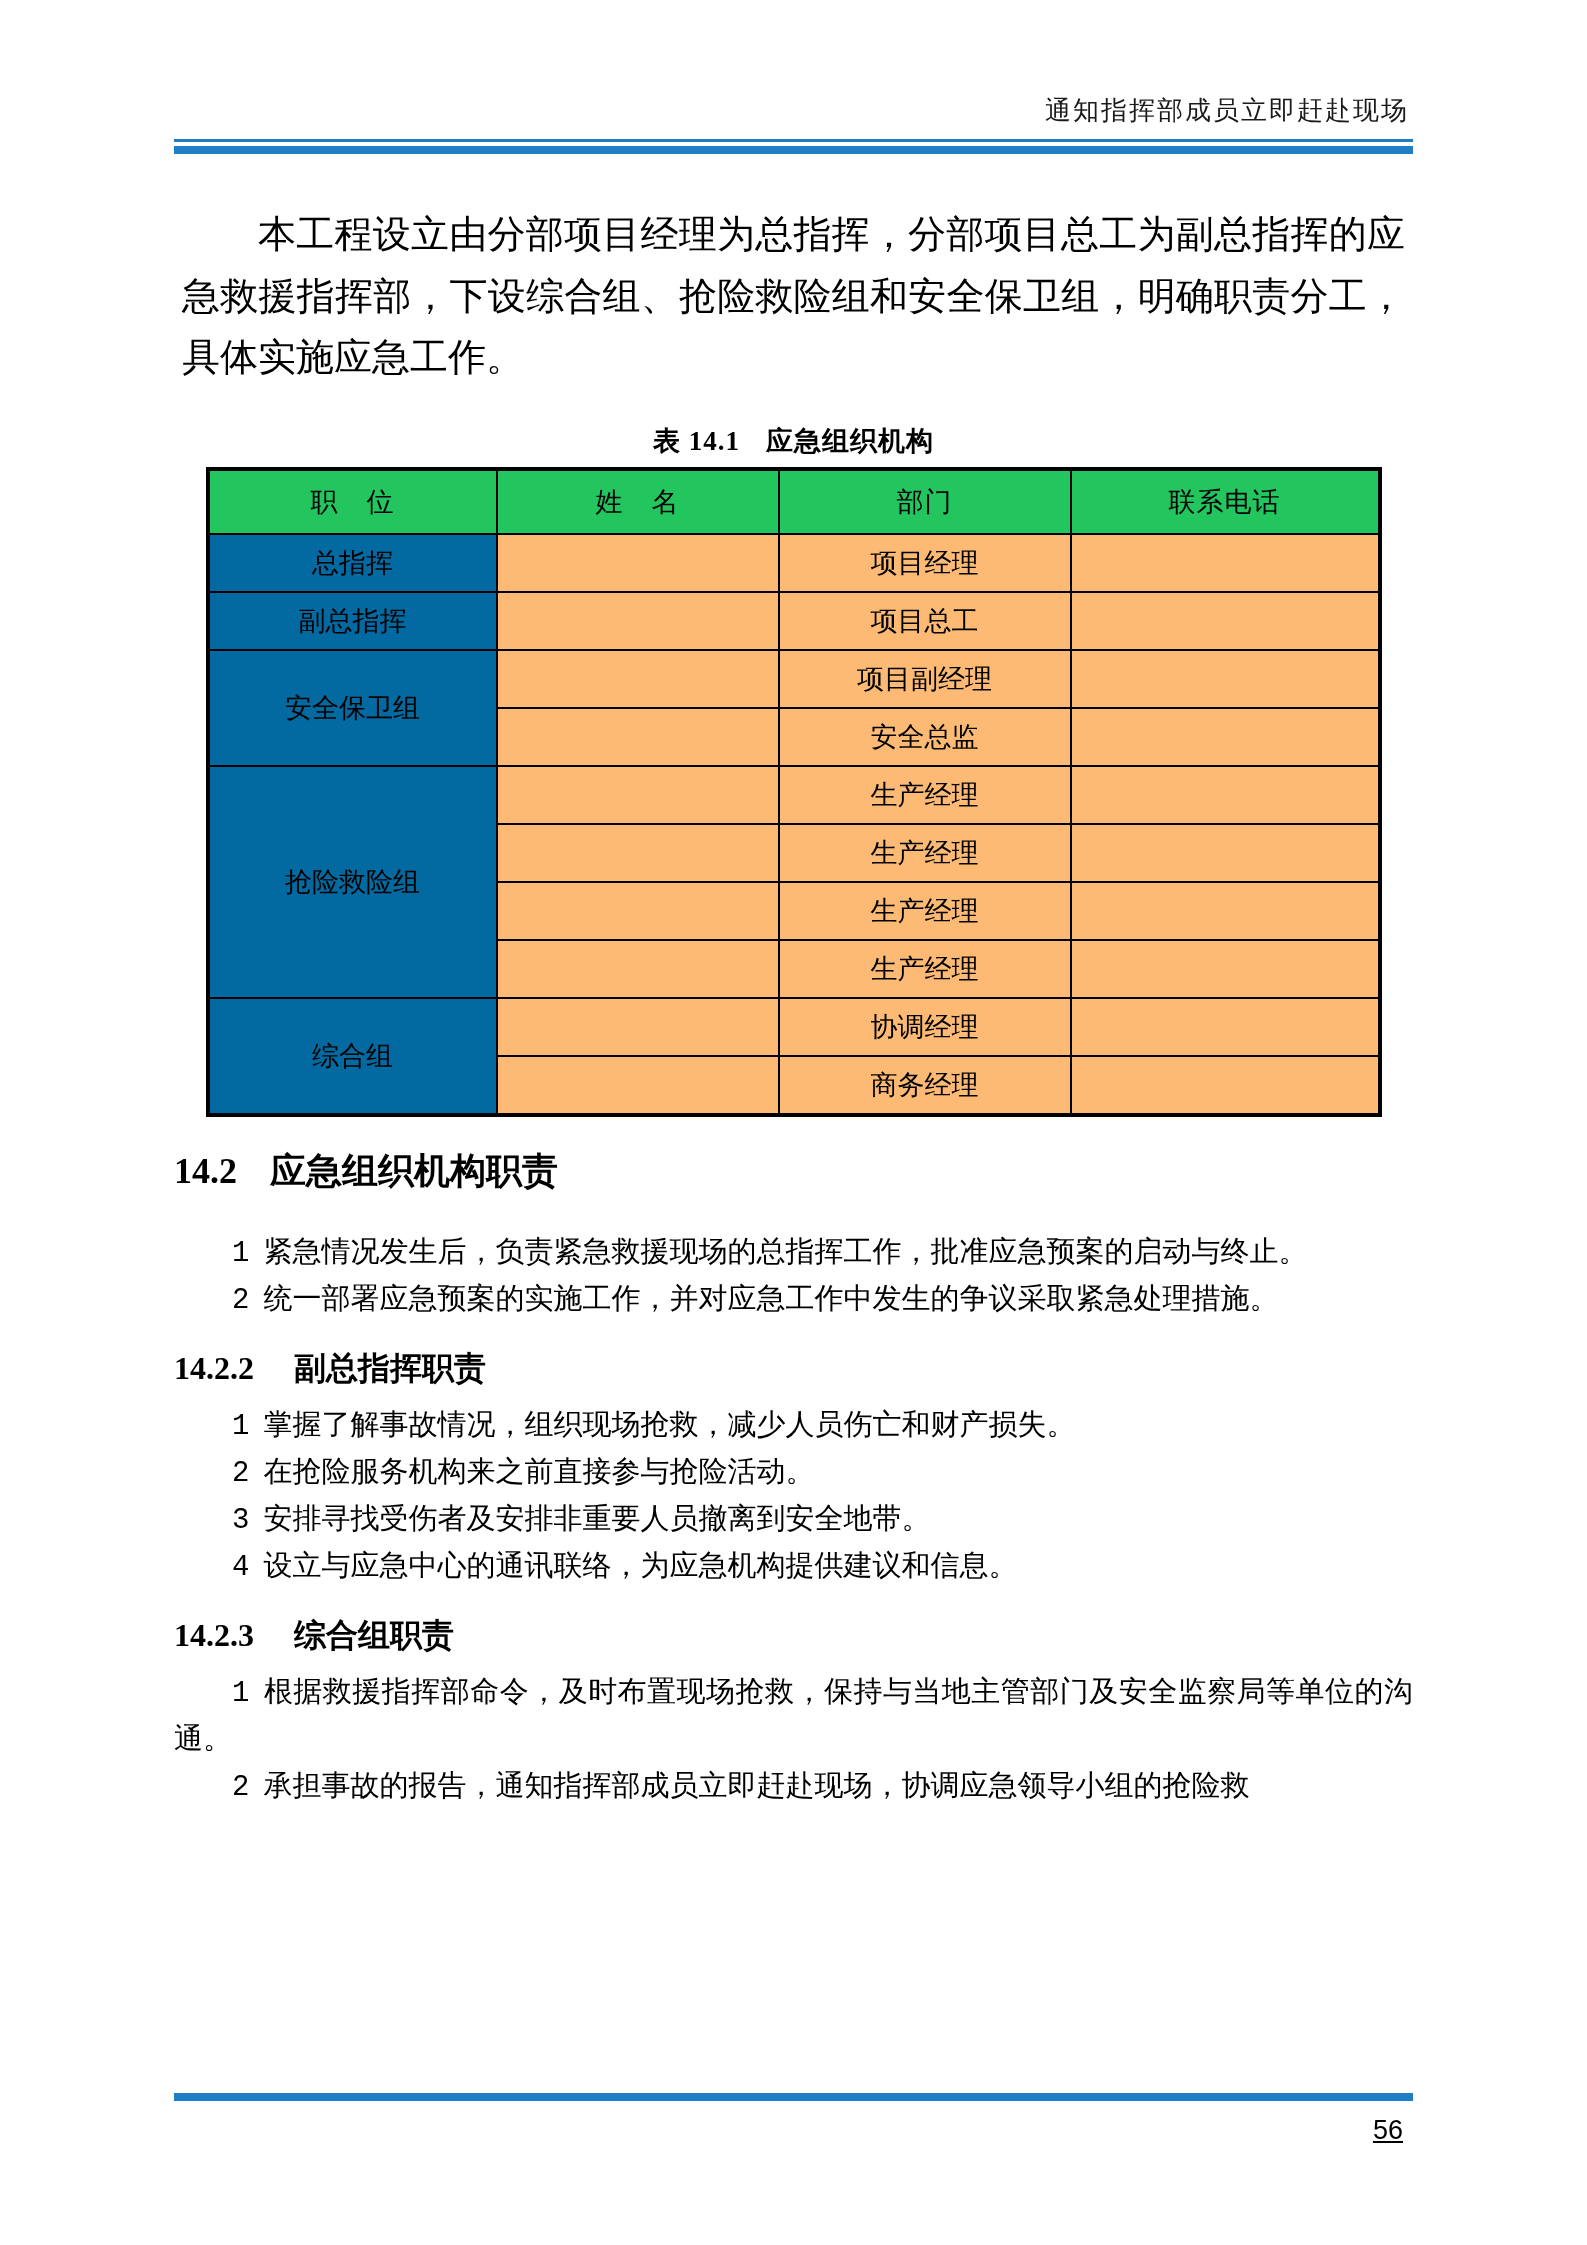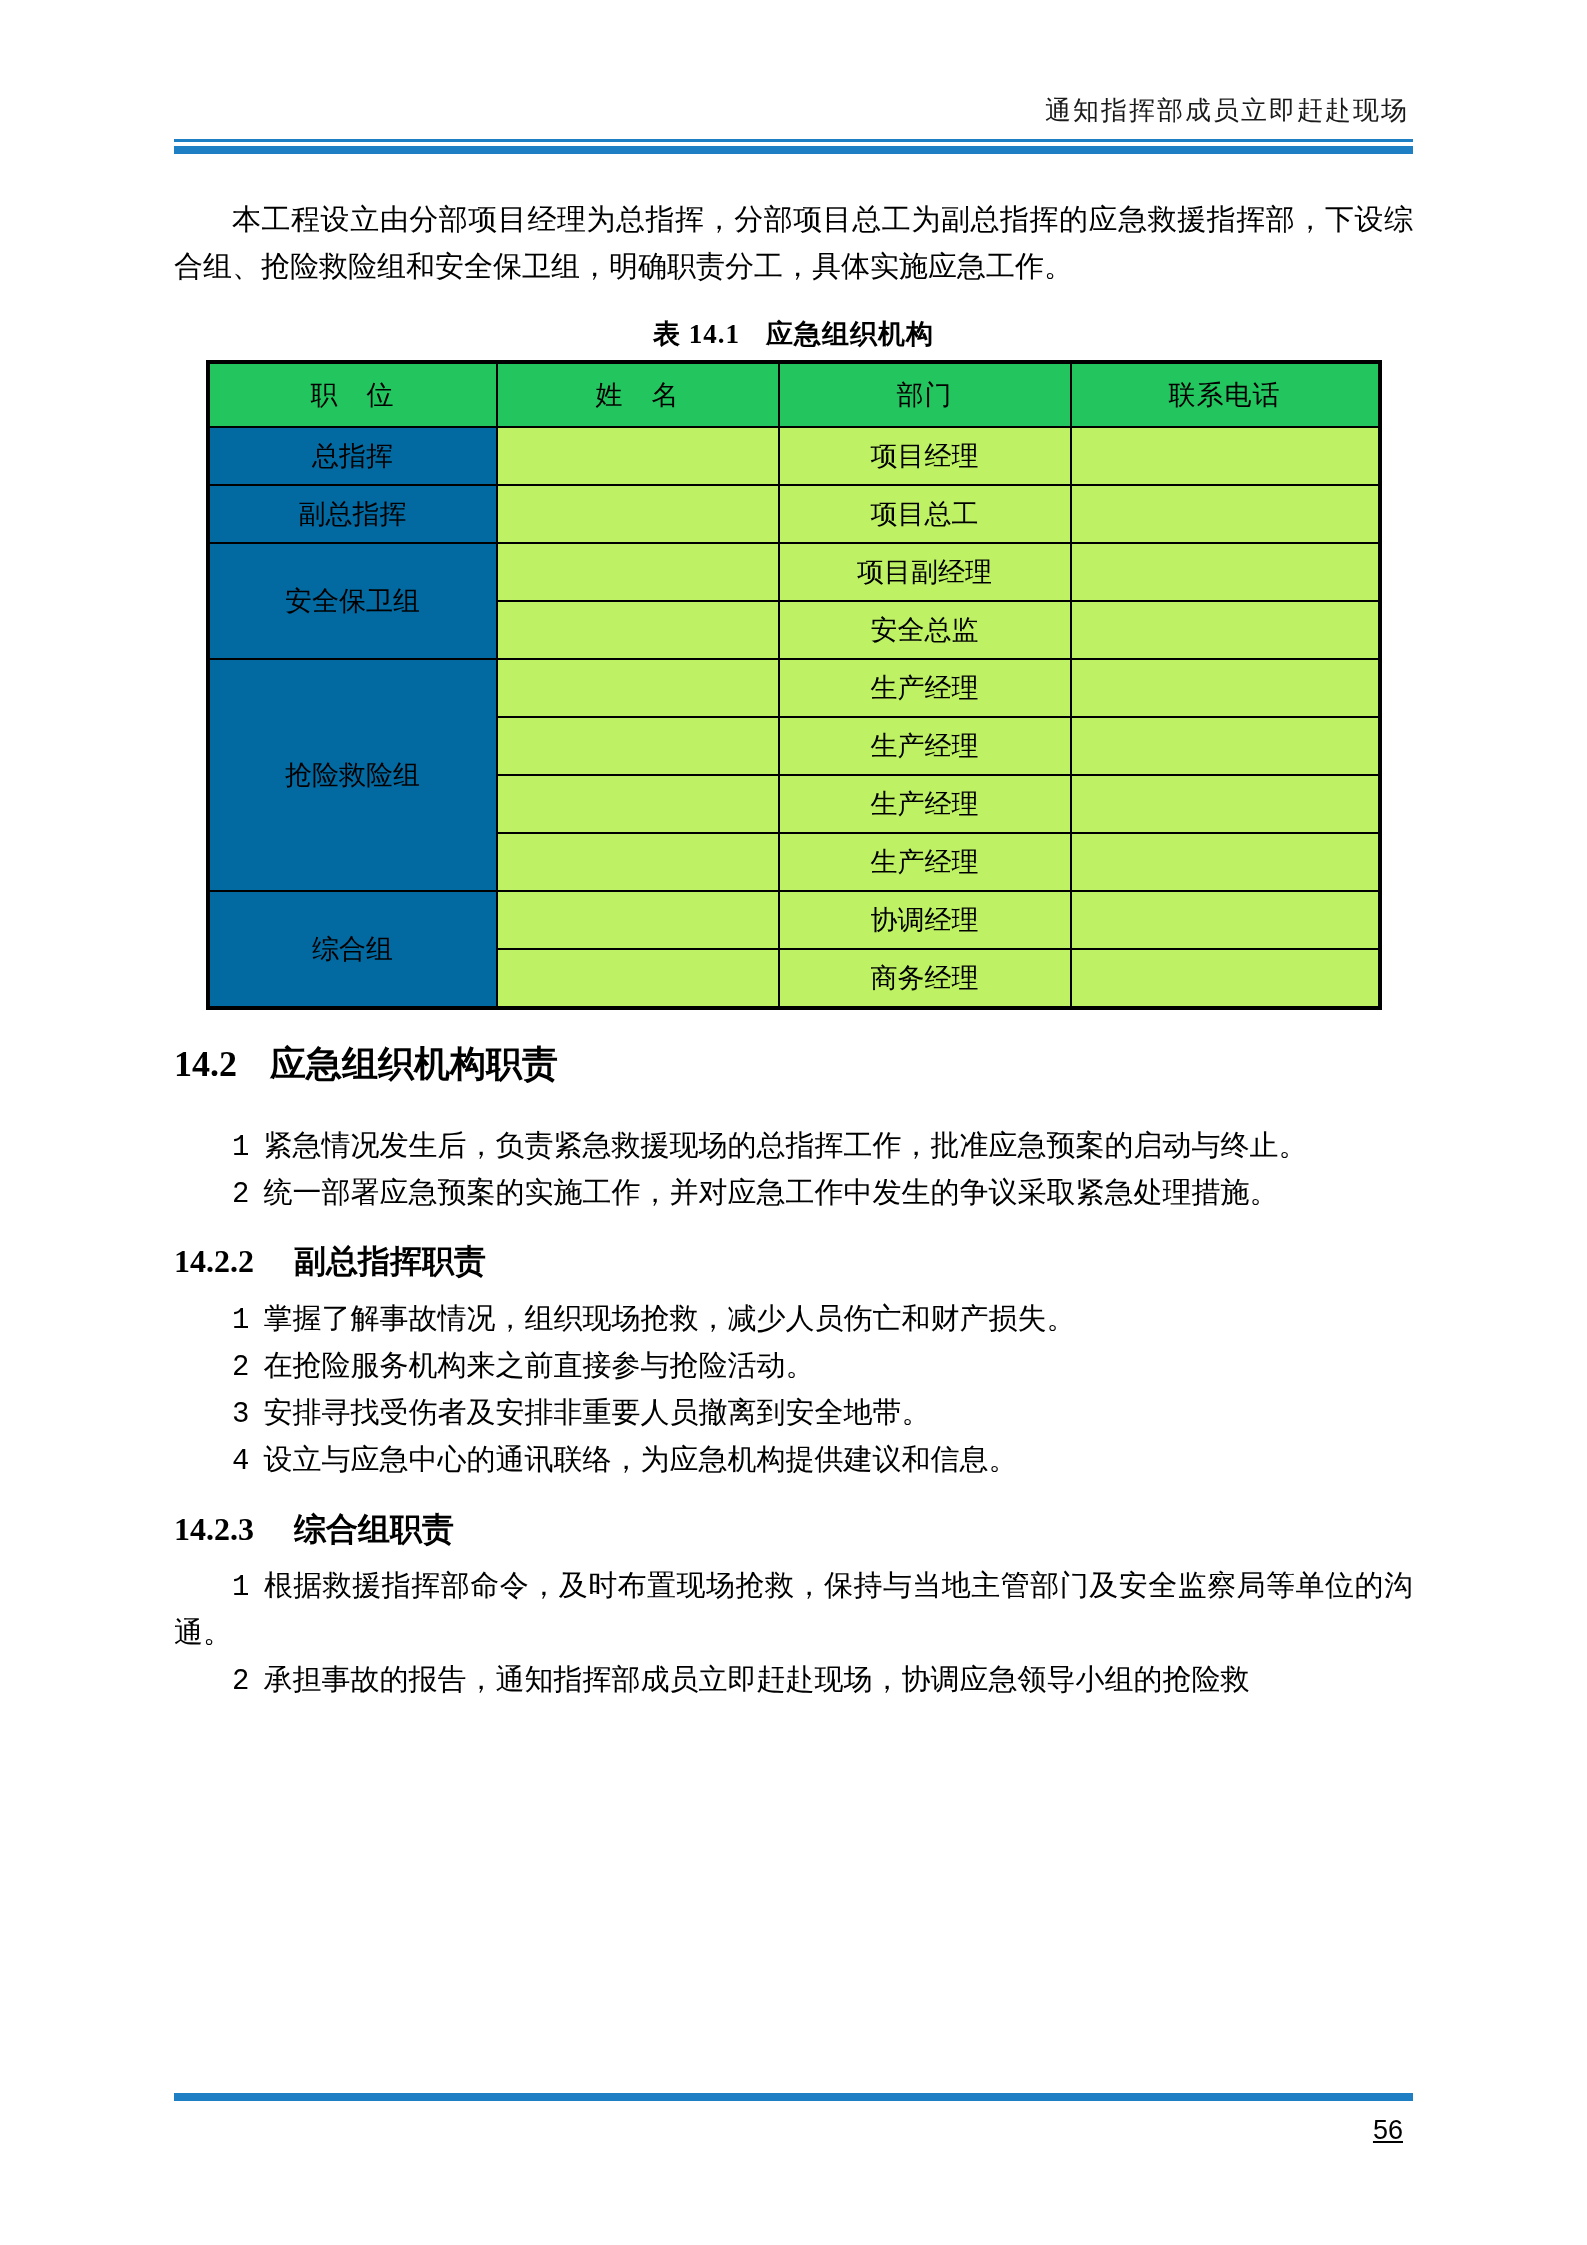--- a/index.html
+++ b/index.html
@@ -84,23 +84,23 @@
     padding: 0;
     line-height: 1.35;
     font-family: "Liberation Serif", "DejaVu Serif", serif;
   }
   h3.subsec .num {
     display: inline-block;
     min-width: 120px;
   }
 
   p.body {
-    font-size: 29px;
+    font-size: 38px;
     line-height: 1.62;
-    margin: 0;
+    margin: 8px;
     text-align: justify;
     text-justify: inter-ideograph;
     text-indent: 2em;
     font-family: "Liberation Serif", "DejaVu Serif", serif;
   }
 
   .list {
     margin: 0;
     padding: 0;
   }
@@ -156,21 +156,21 @@
     background: #22c55e;
     height: 62px;
     letter-spacing: 1px;
   }
   td.pos, th.pos { width: 278px; }
   td.nm,  th.nm  { width: 272px; }
   td.dep, th.dep { width: 282px; }
   td.tel, th.tel { width: 298px; }
 
   td.gray { background: #0369a1; }
-  td.cyan { background: #bef264; }
+  td.cyan { background: #fdba74; }
 
   
   .footer {
     position: absolute;
     left: 174px;
     right: 174px;
     bottom: 99px;
     text-decoration: underline;
   }
   .footer-rule {

